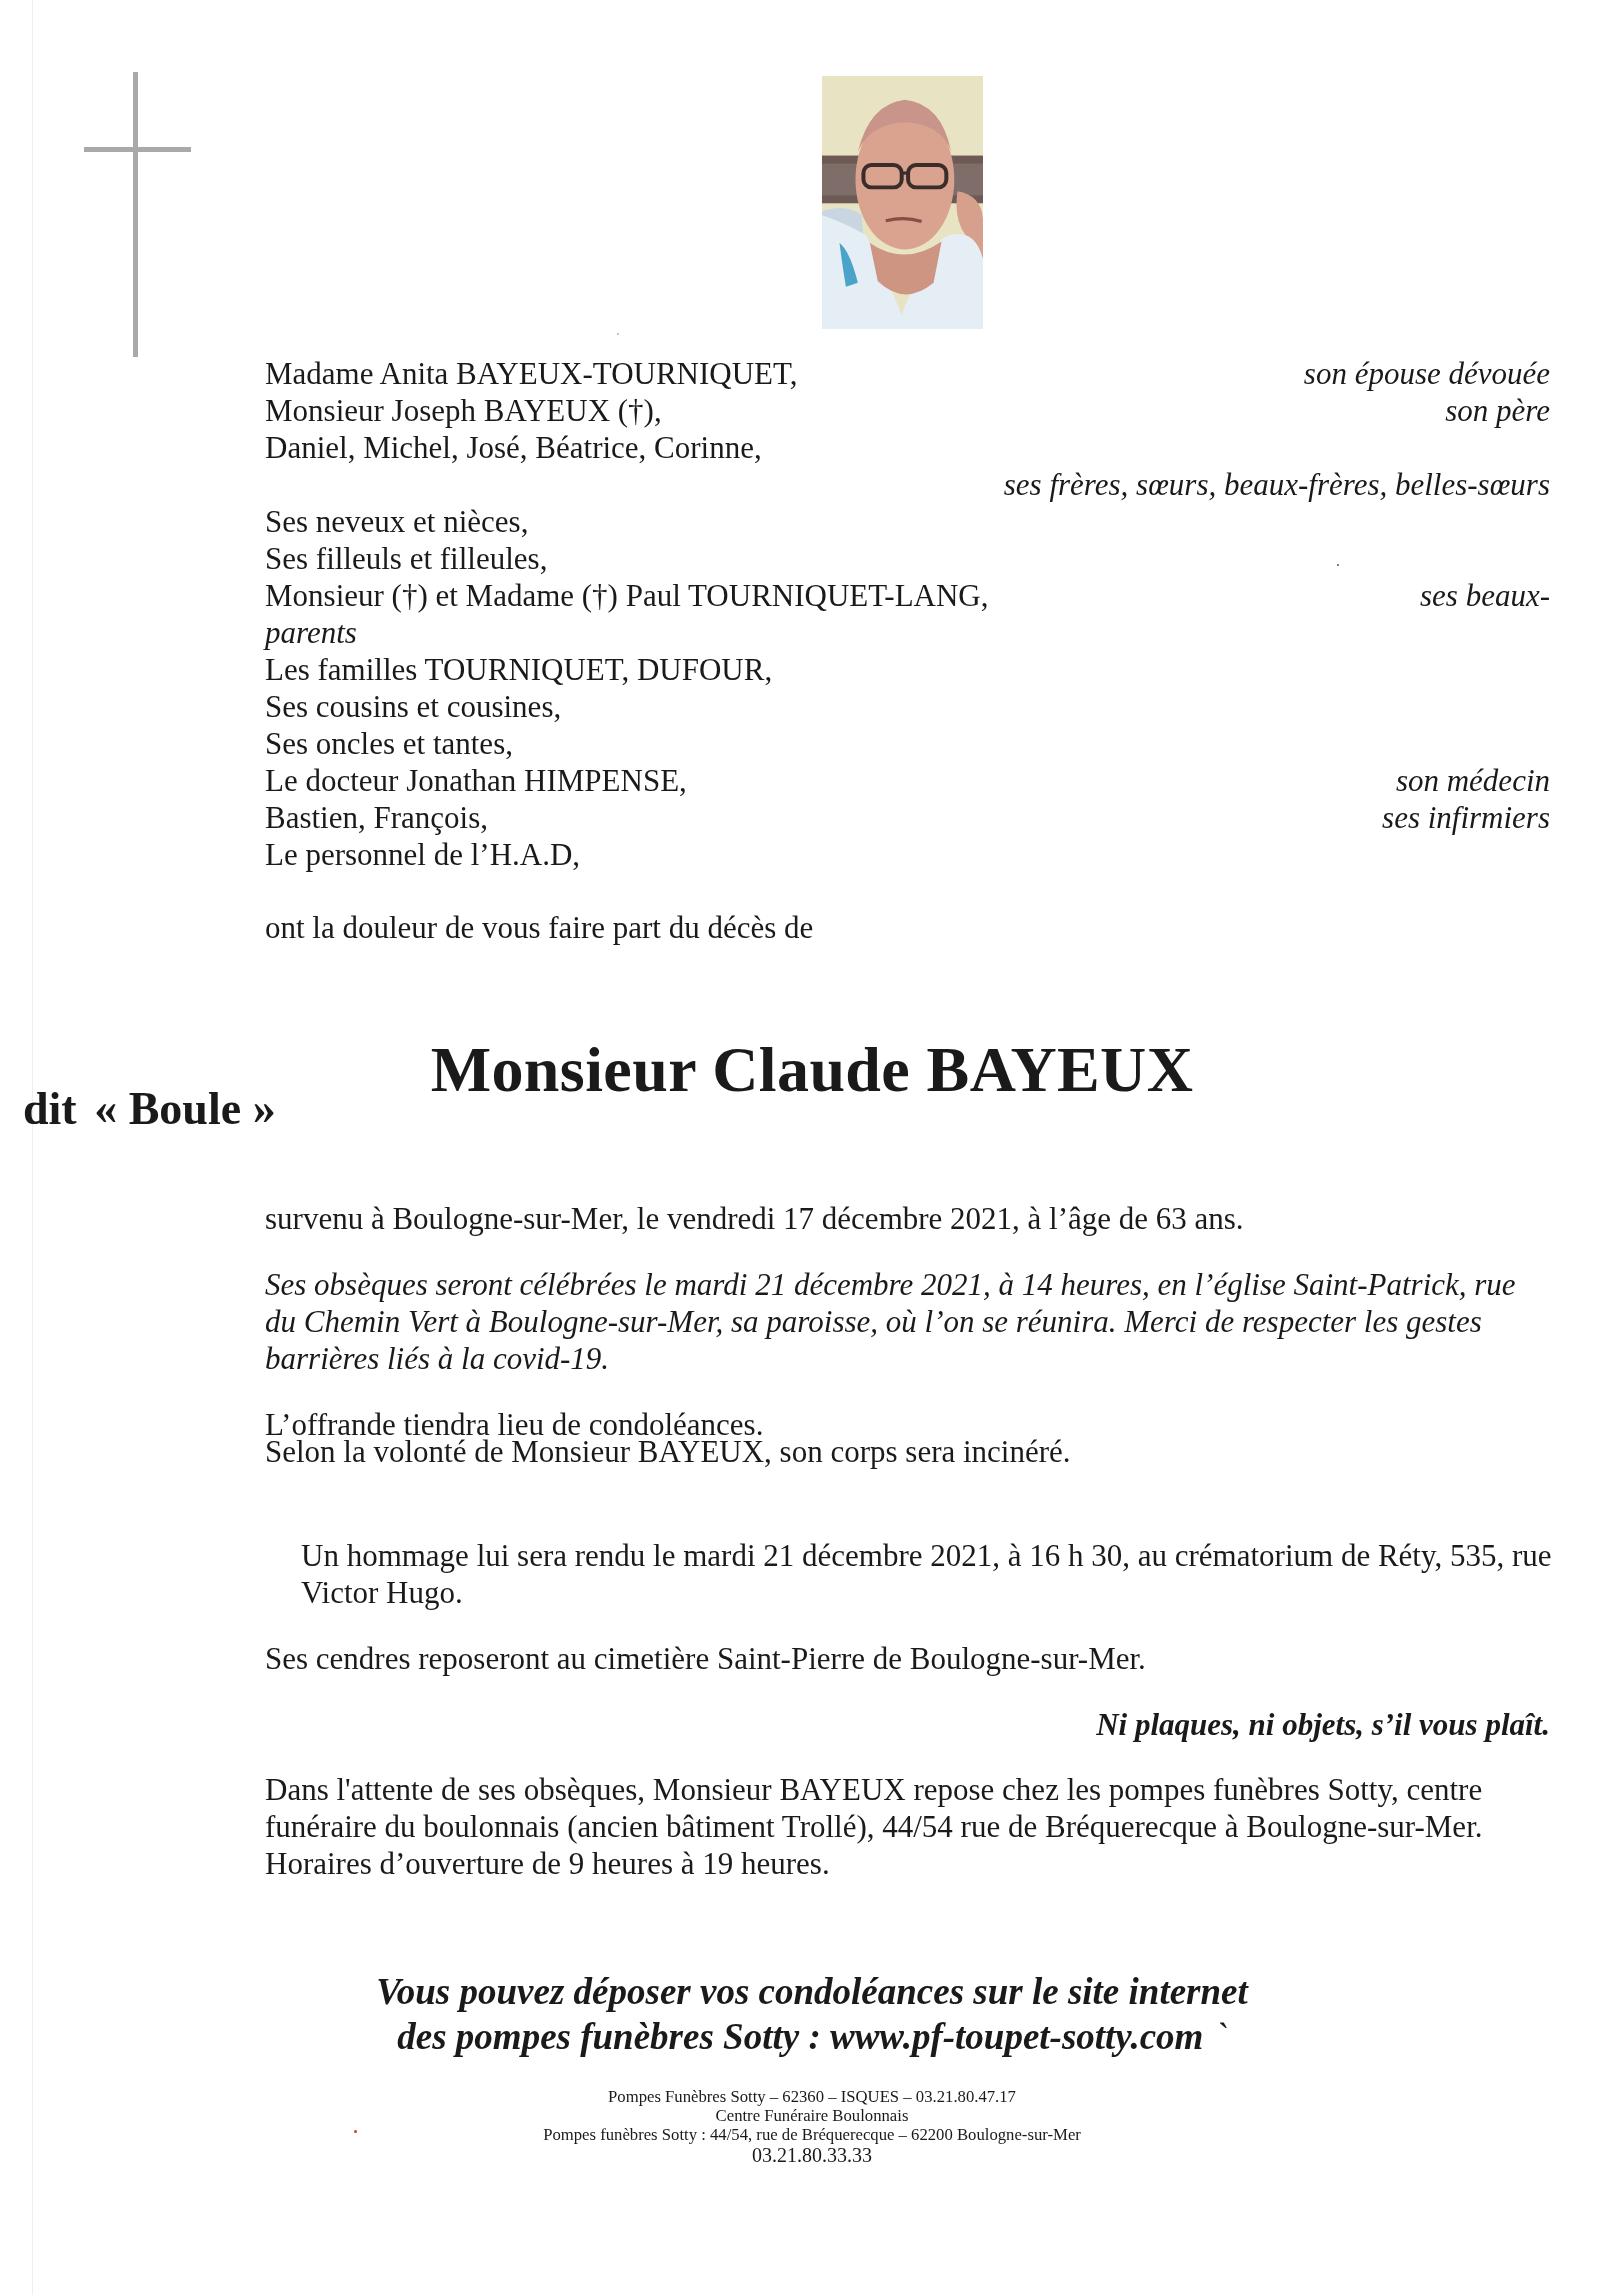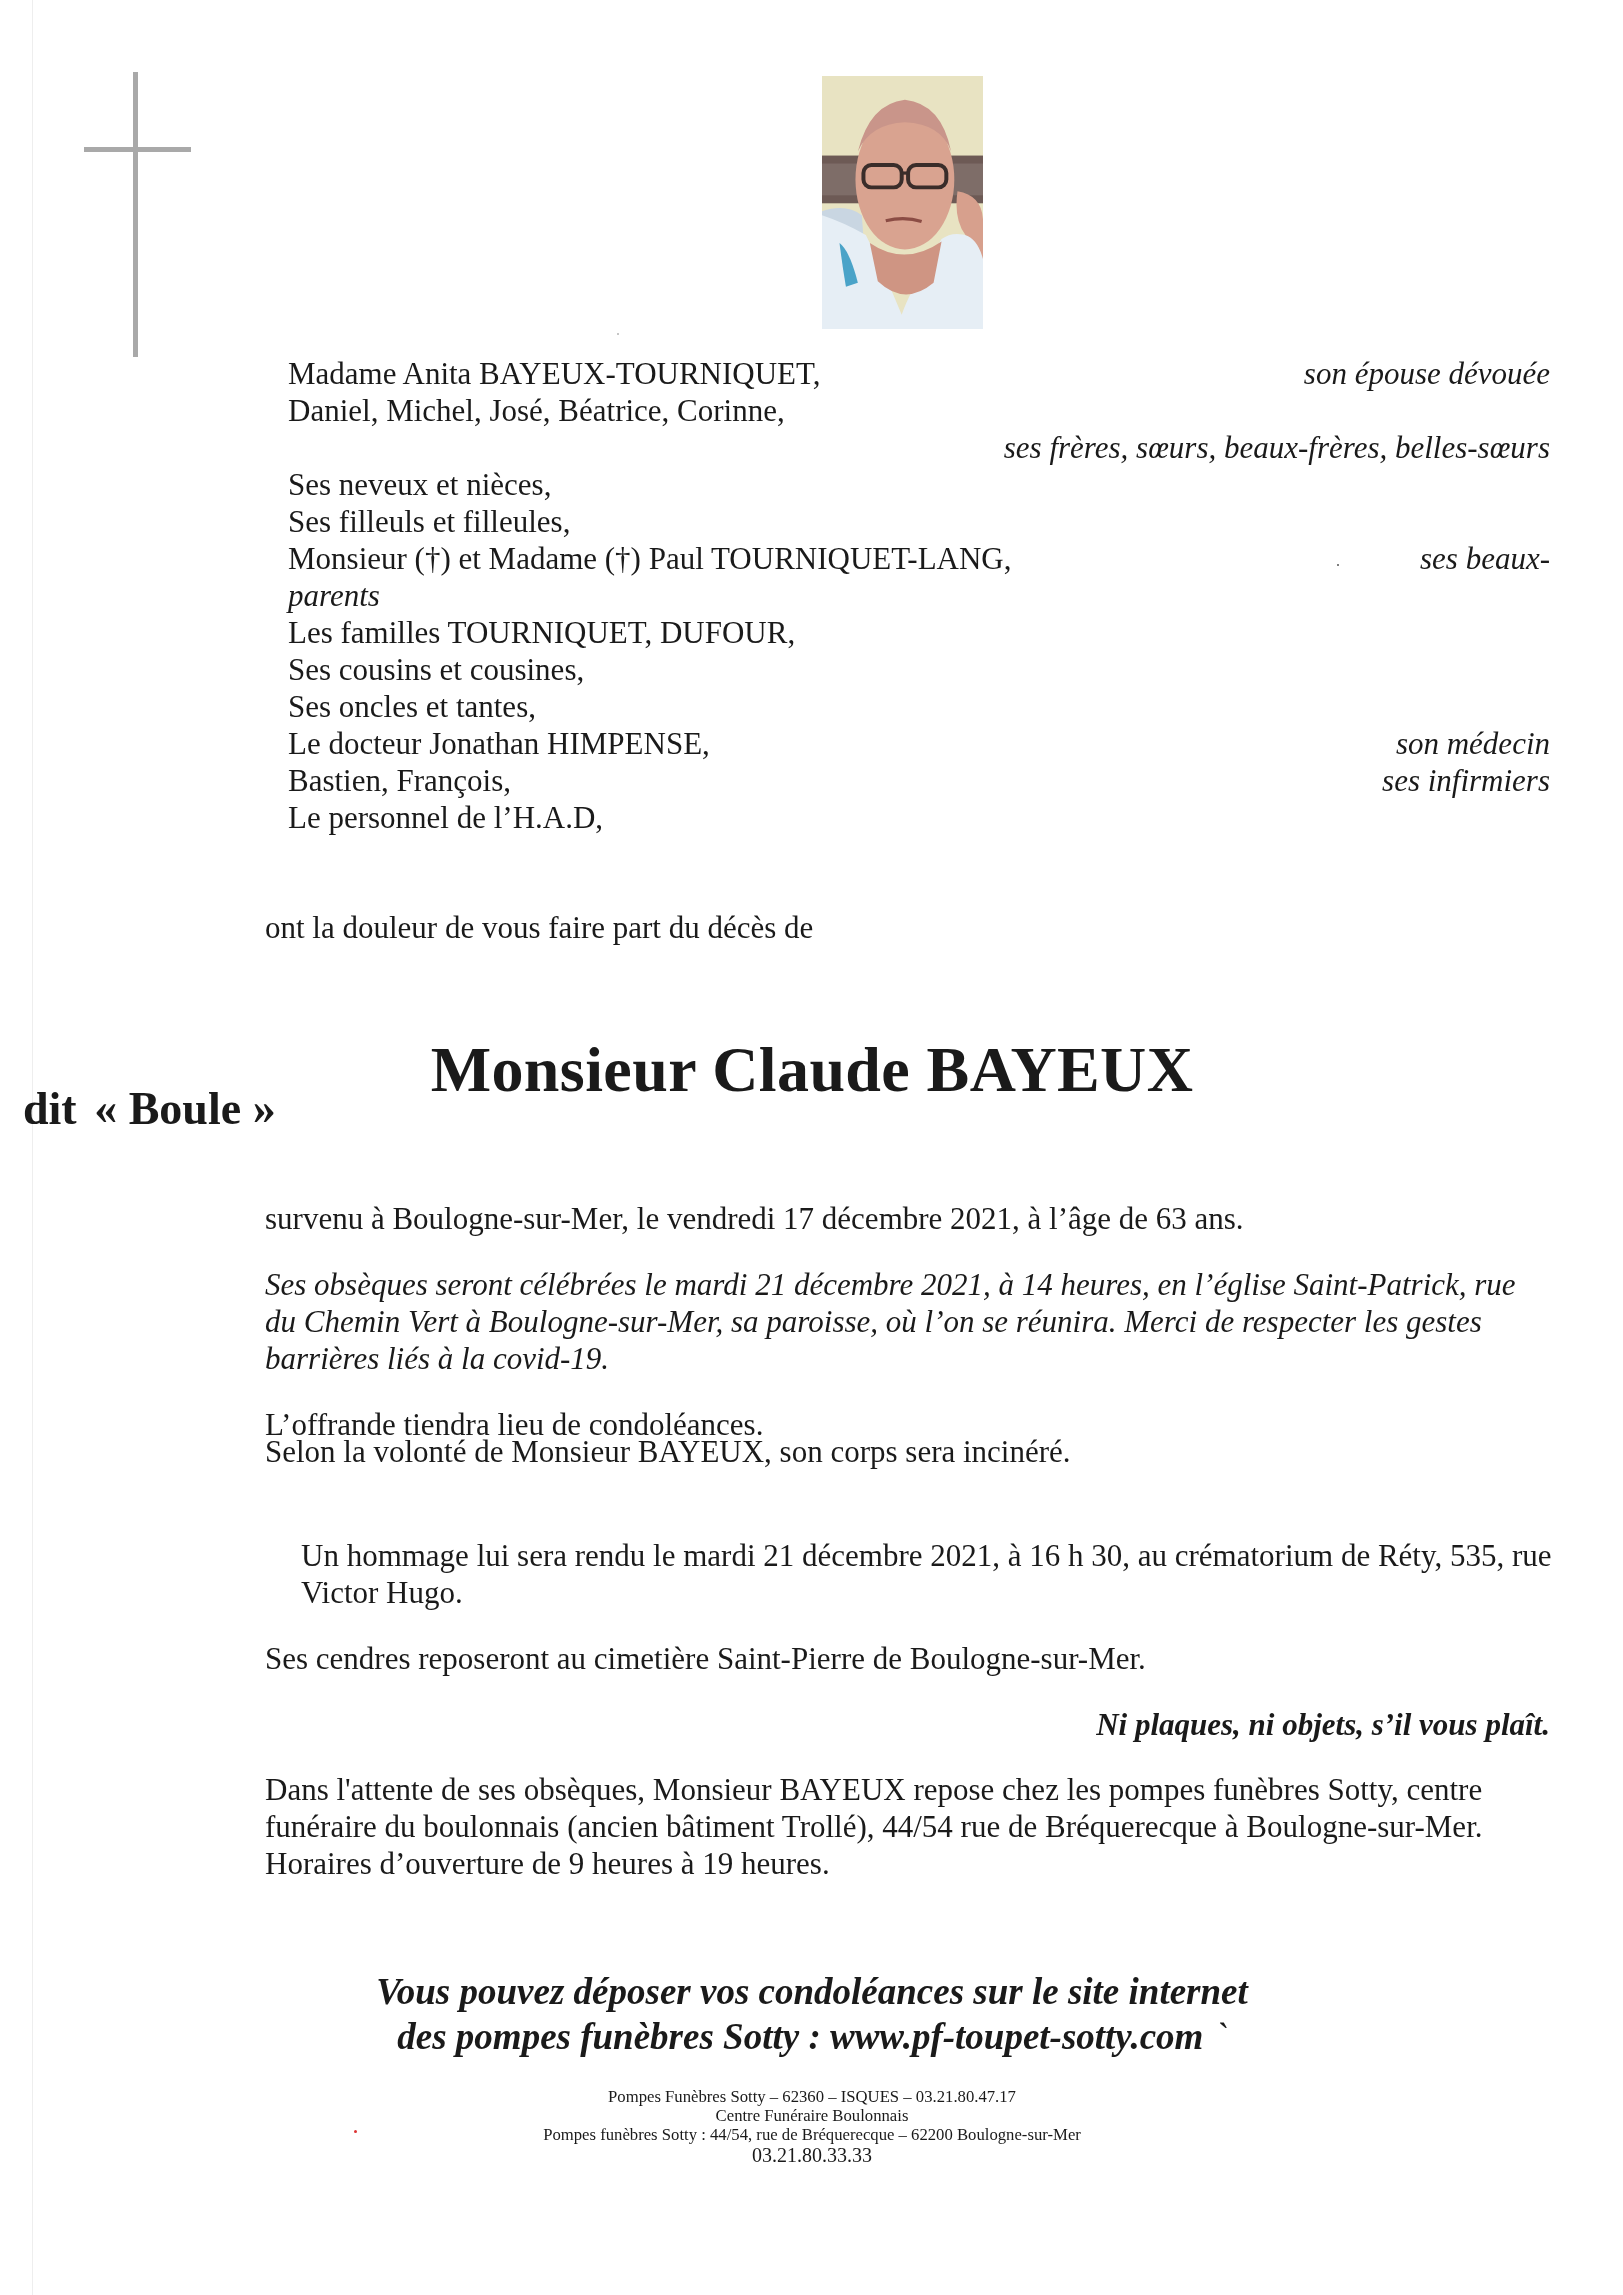--- a/index.html
+++ b/index.html
@@ -14,21 +14,21 @@
   .cross-v { position: absolute; left: 133px; top: 72px; width: 4.8px; height: 285px; background: #a9a9a9; }
   .cross-h { position: absolute; left: 84px; top: 147px; width: 107px; height: 4.8px; background: #a9a9a9; }
 
   .photo {
     position: absolute; left: 822px; top: 76px; width: 161px; height: 253px; overflow: hidden;
     background: #e9e4c4;
   }
   .photo svg { display: block; width: 100%; height: 100%; }
 
   .family { position: absolute; left: 265px; top: 355px; width: 1285px; font-size: 31px; line-height: 37px; }
-  .row { position: relative; height: 37px; white-space: nowrap; margin-left: 23px; }
+  .row { position: relative; height: 37px; white-space: nowrap; }
   .row .left { position: absolute; left: 0; top: 0; }
   .row .right { position: absolute; right: 0; top: 0; font-style: italic; }
   .italic { font-style: italic; }
 
   .announce { position: absolute; left: 265px; top: 909px; font-size: 31px; line-height: 37px; white-space: nowrap; }
 
   .deceased-name {
     position: absolute; left: 0; width: 1624px; top: 1006px; text-align: center;
     font-size: 64px; font-weight: bold; line-height: 72px; letter-spacing: 0.4px; margin-top: 28px;
   }
@@ -92,20 +92,24 @@
       <line x1="100" y1="122" x2="108" y2="122" stroke="#3a2d2a" stroke-width="4"></line>
       <path d="M80 182 Q104 176 125 183" stroke="#8b4c44" stroke-width="4" fill="none"></path>
       <path d="M60 210 Q104 240 150 208 L140 260 Q104 290 70 258 Z" fill="#cf9583"></path>
     </svg>
   </div>
 
   <div class="family">
     <div class="row">
       <span class="left">Madame Anita BAYEUX-TOURNIQUET,</span>
       <span class="right">son épouse dévouée</span>
+    </div>
+    <div class="row">
+      <span class="left">Monsieur Joseph BAYEUX (†),</span>
+      <span class="right">son père</span>
     </div>
     <div class="row">
       <span class="left">Daniel, Michel, José, Béatrice, Corinne,</span>
       <span class="right"></span>
     </div>
     <div class="row">
       <span class="left"></span>
       <span class="right">ses frères, sœurs, beaux-frères, belles-sœurs</span>
     </div>
     <div class="row">

